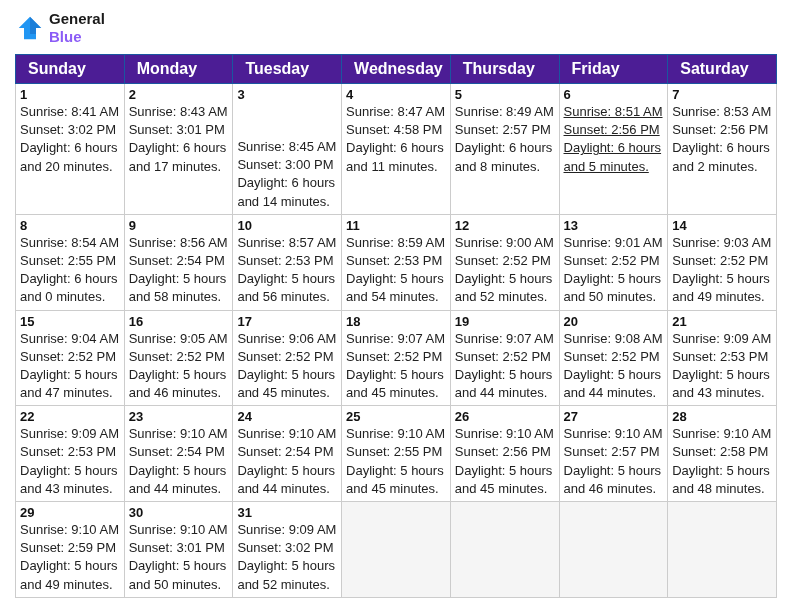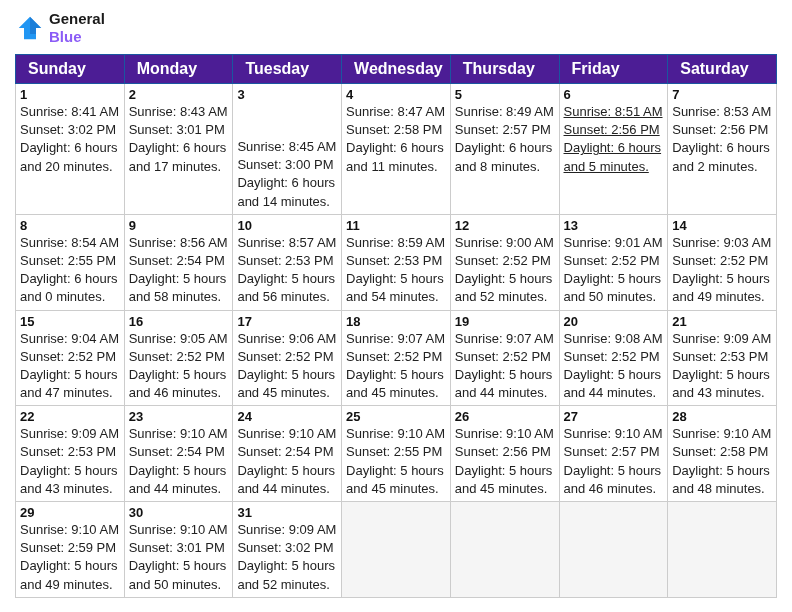--- a/index.html
+++ b/index.html
@@ -133,21 +133,21 @@
           <td>
             <span class="day-num">3</span>
             <div class="cell-text" style="white-space: pre-line; margin-top: 36px;">Sunrise: 8:45 AM
 Sunset: 3:00 PM
 Daylight: 6 hours
 and 14 minutes.</div>
           </td>
           <td>
             <span class="day-num">4</span>
             <div class="cell-text" style="white-space: pre-line;">Sunrise: 8:47 AM
-Sunset: 2:58 PM
+Sunset: 4:58 PM
 Daylight: 6 hours
 and 11 minutes.</div>
           </td>
           <td>
             <span class="day-num">5</span>
             <div class="cell-text" style="white-space: pre-line;">Sunrise: 8:49 AM
 Sunset: 2:57 PM
 Daylight: 6 hours
 and 8 minutes.</div>
           </td>

